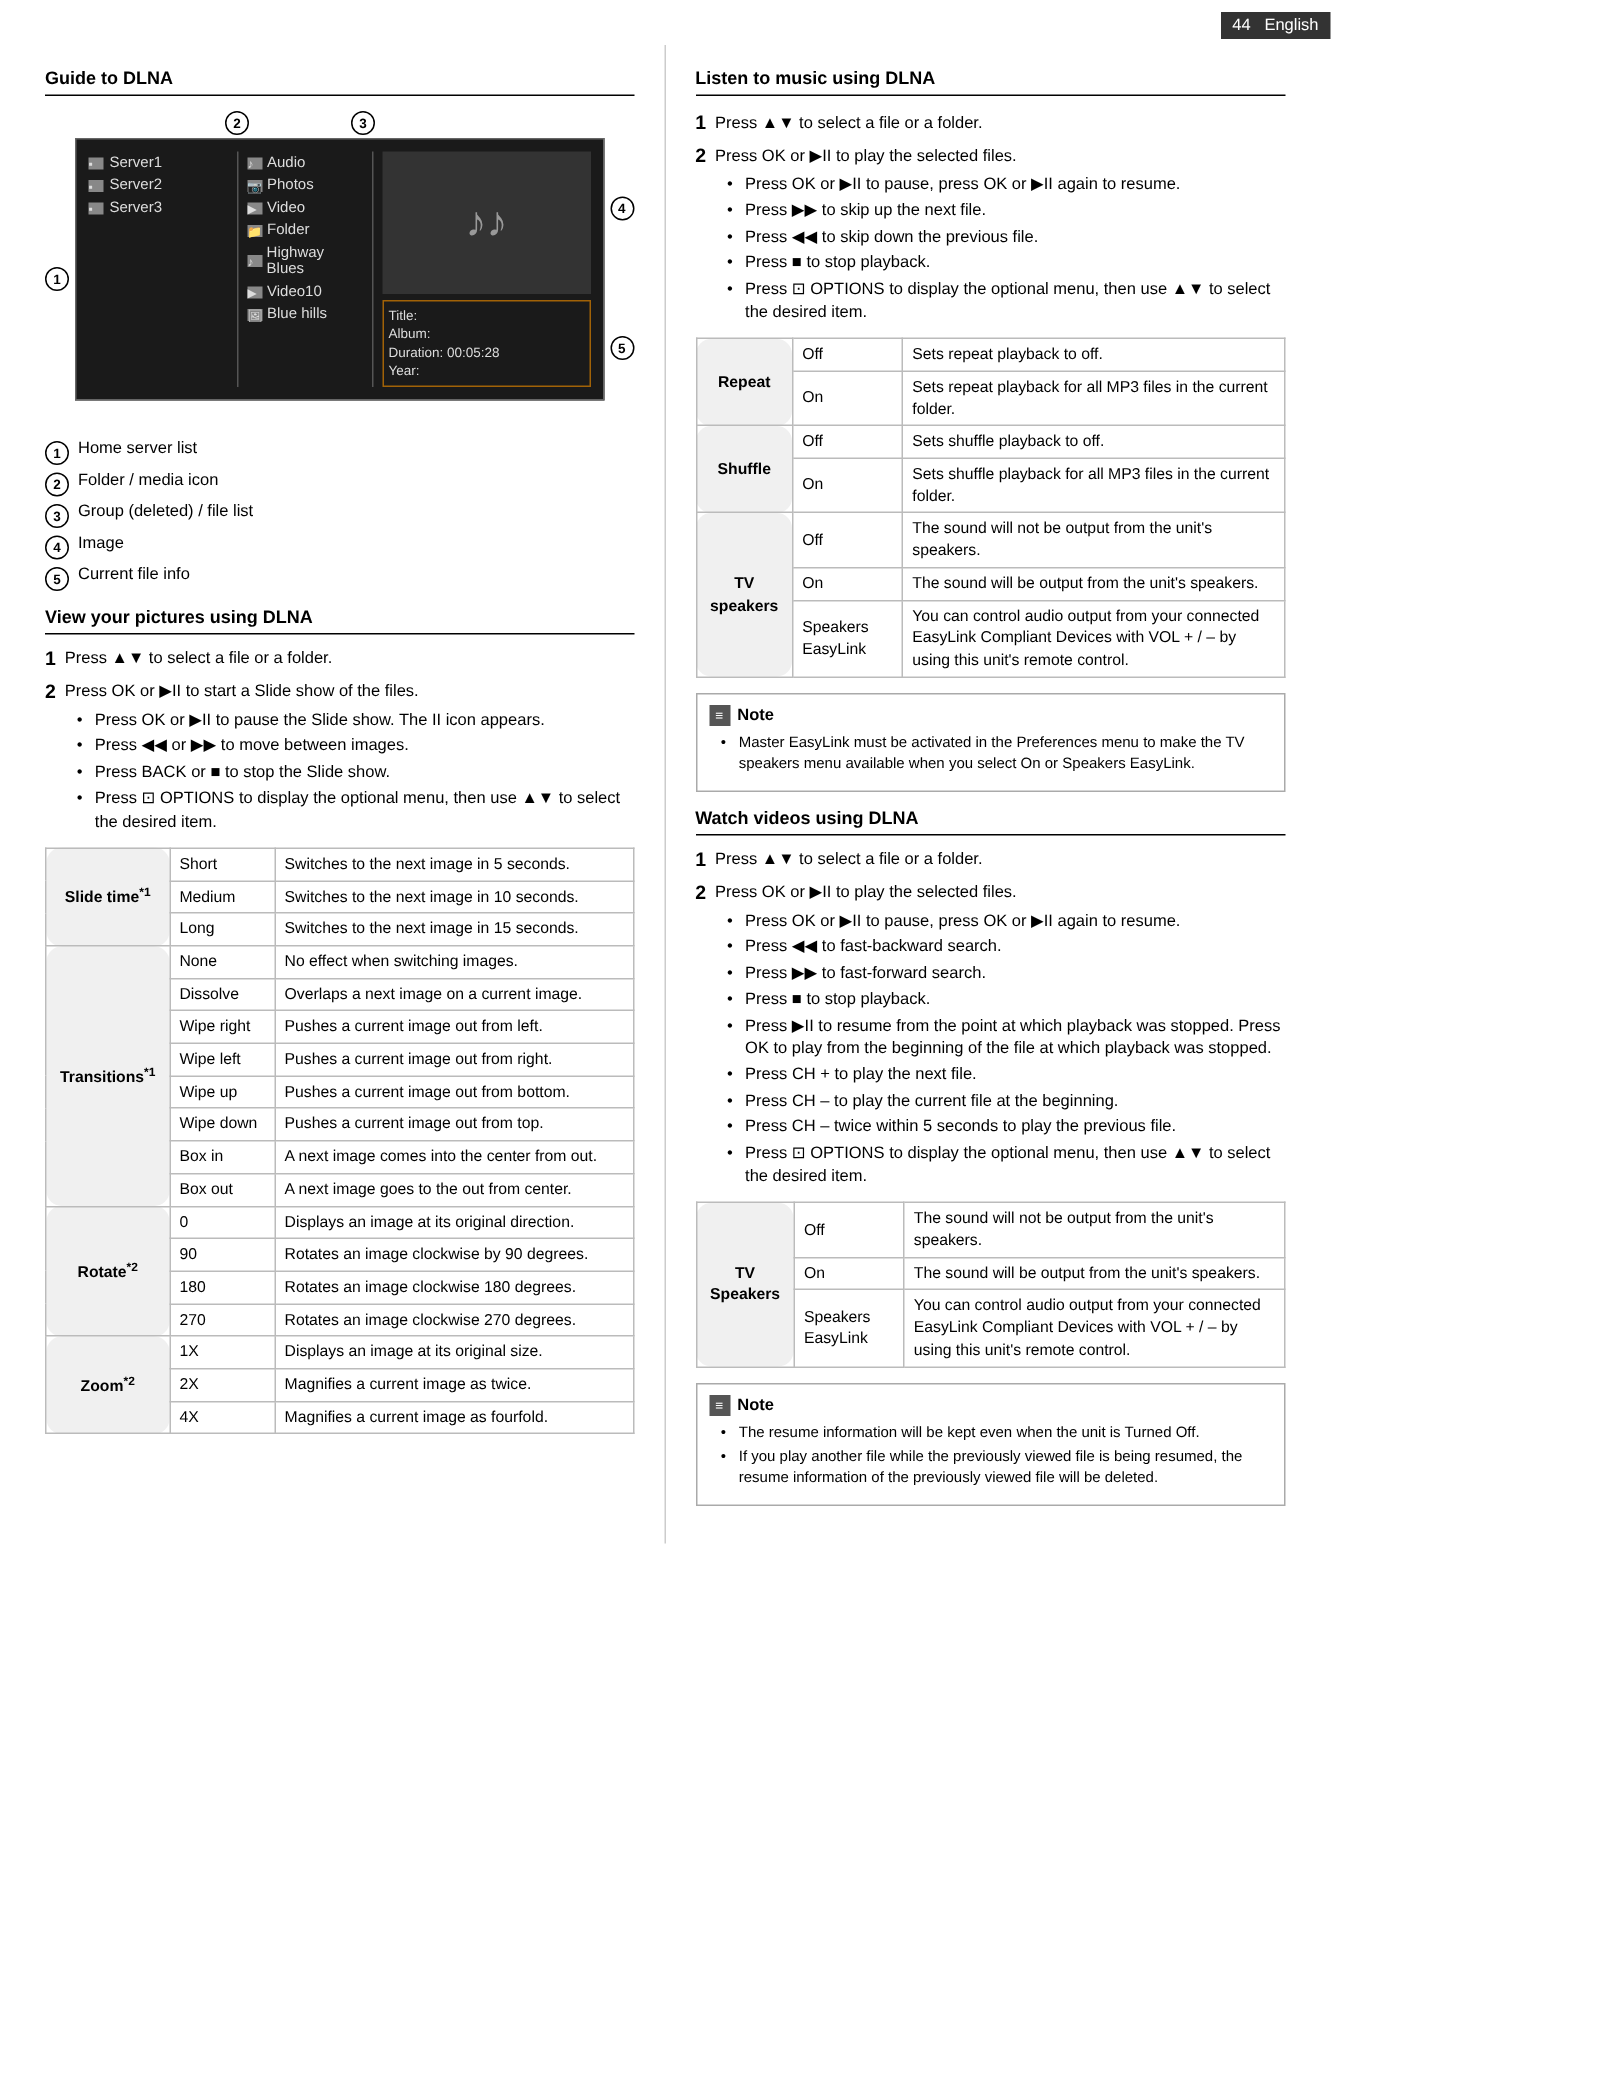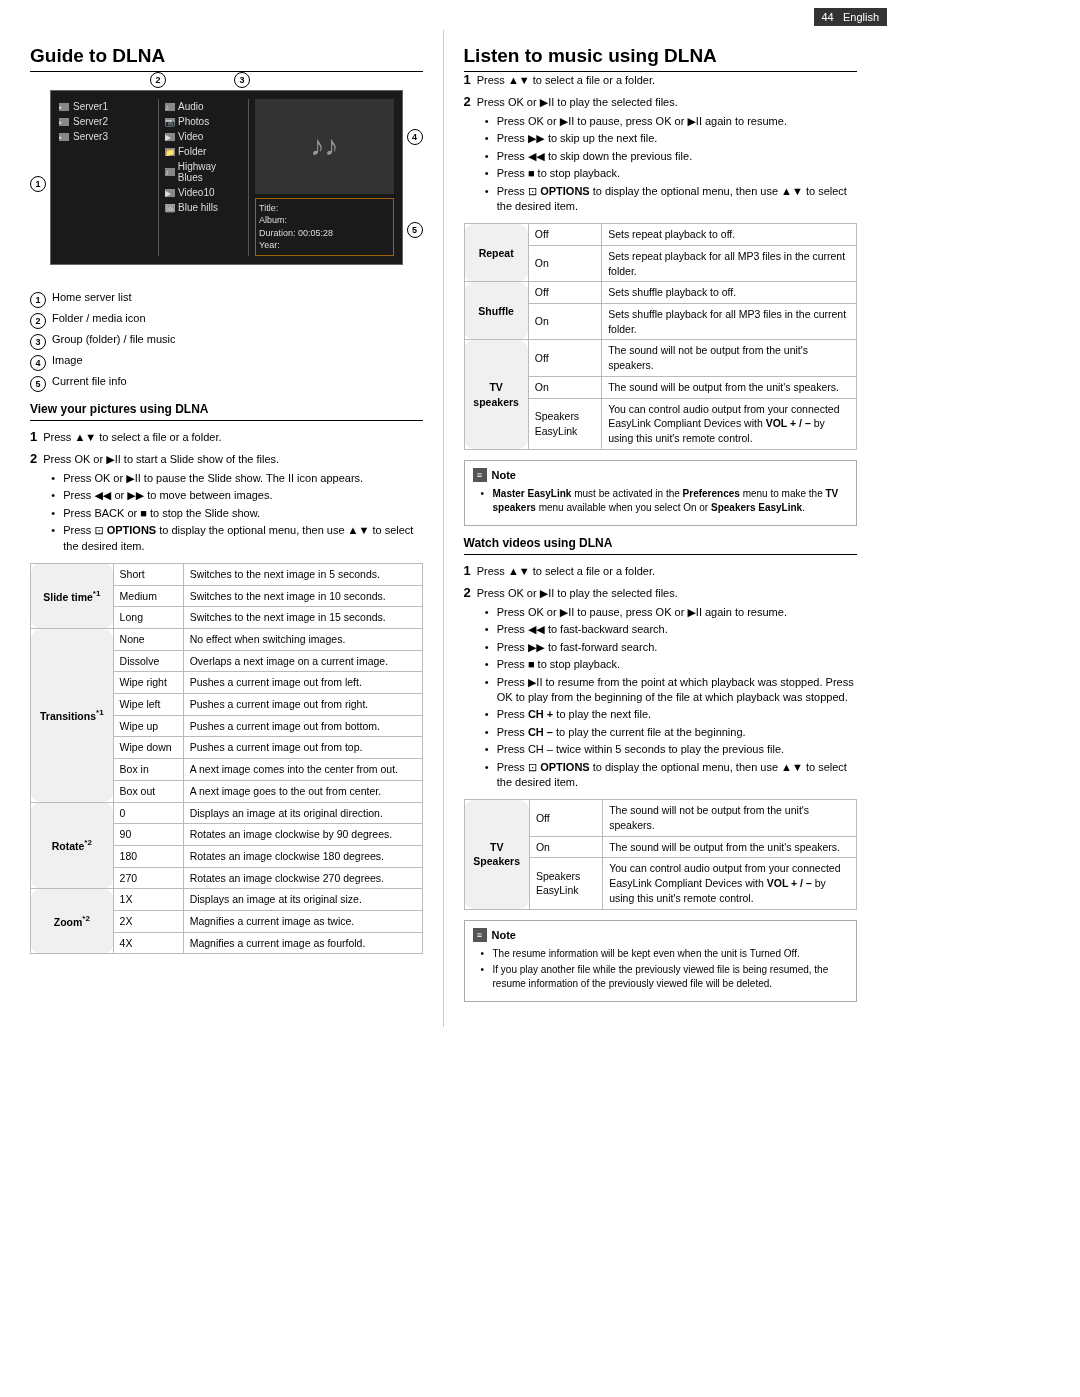--- a/index.html
+++ b/index.html
@@ -34,22 +34,23 @@
     .left-col {
       width: 50%;
       padding: 15px 20px 15px 30px;
       border-right: 1px solid #ccc;
     }
     .right-col {
       width: 50%;
       padding: 15px 30px 15px 20px;
     }
     h2 {
-      font-size: 19px;
+      font-size: 12px;
       font-weight: bold;
+      margin-bottom: 10px;
       padding-bottom: 4px;
       border-bottom: 1px solid #000;
     }
     h3 {
       font-size: 12px;
       font-weight: bold;
       margin-bottom: 8px;
       padding-bottom: 4px;
       border-bottom: 1px solid #000;
     }
@@ -230,21 +231,21 @@
       background: #555;
       color: #fff;
       font-size: 9px;
       text-align: center;
       line-height: 14px;
       margin-right: 5px;
     }
     .note-box .bullet-list li {
       font-size: 10px;
     }
-    b { font-weight: bold; }
+    b { font-weight: normal; }
     .superscript {
       font-size: 8px;
       vertical-align: super;
     }
     .footnotes {
       font-size: 10px;
       margin-top: 8px;
       line-height: 1.6;
     }
     .circle-num {
@@ -353,21 +354,21 @@
         <li>
             <span class="num-circle">1</span>
             <span>Home server list</span>
           </li>
         <li>
             <span class="num-circle">2</span>
             <span>Folder / media icon</span>
           </li>
         <li>
             <span class="num-circle">3</span>
-            <span>Group (folder) / file music</span>
+            <span>Group (deleted) / file list</span>
           </li>
         <li>
             <span class="num-circle">4</span>
             <span>Image</span>
           </li>
         <li>
             <span class="num-circle">5</span>
             <span>Current file info</span>
           </li>
       </ul>

